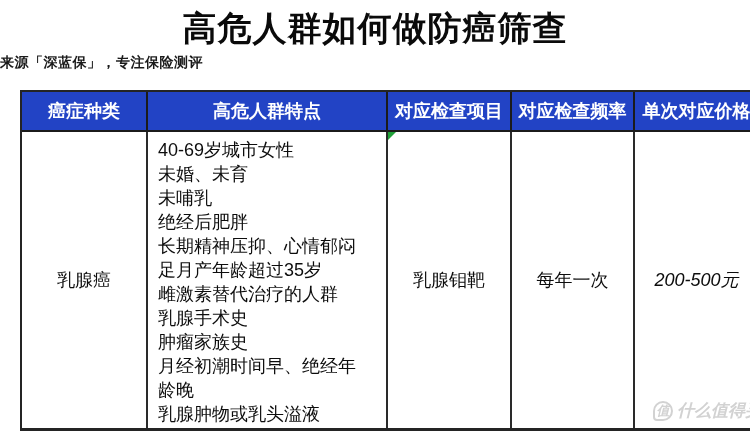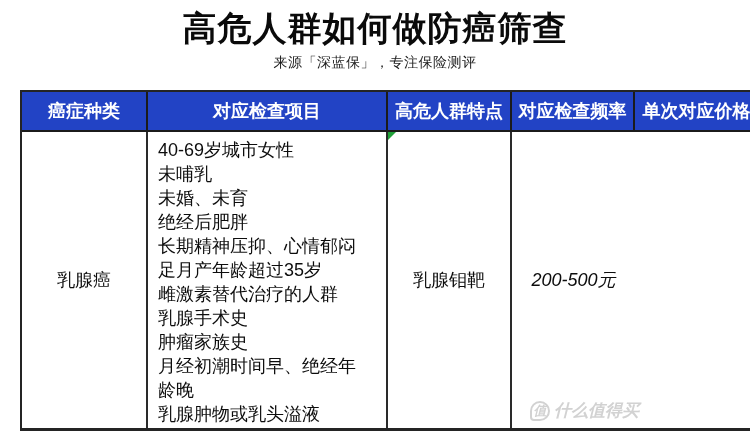--- a/index.html
+++ b/index.html
@@ -19,23 +19,22 @@
     top: 6px; left: 0; right: 0;
     text-align: center;
     font-size: 34px;
     font-weight: bold;
     letter-spacing: 1px;
     color: #0a0a0a;
   }
   .page-subtitle {
     position: absolute;
     top: 54px; left: 0; right: 0;
-    text-align: center;
     font-size: 14px;
-    font-weight: 400;
+    font-weight: 700;
     color: #1a1a1a;
     letter-spacing: 0.5px;
   }
 
   .screening-table {
     position: absolute;
     left: 20px; top: 90px;
     width: 736px; height: 341px;
     display: grid;
     grid-template-columns: 126px 240px 124px 123px 123px;
@@ -112,48 +111,51 @@
 </style>
 </head>
 <body>
 
 <div class="page-title">高危人群如何做防癌筛查</div>
 <div class="page-subtitle">来源「深蓝保」，专注保险测评</div>
 
 <div class="screening-table">
 
   <div class="th">癌症种类</div>
+  <div class="th">高危人群特点</div>
   <div class="th">对应检查项目</div>
-  <div class="th">高危人群特点</div>
   <div class="th">对应检查频率</div>
   <div class="th">单次对应价格</div>
 
   <div class="td">
     <span>乳腺癌</span>
   </div>
 
   <div class="td risk-cell">
     <div class="risk-line">40-69岁城市女性</div>
+    <div class="risk-line">未婚、未育</div>
     <div class="risk-line">未哺乳</div>
-    <div class="risk-line">未婚、未育</div>
     <div class="risk-line">绝经后肥胖</div>
     <div class="risk-line">长期精神压抑、心情郁闷</div>
     <div class="risk-line">足月产年龄超过35岁</div>
     <div class="risk-line">雌激素替代治疗的人群</div>
     <div class="risk-line">乳腺手术史</div>
     <div class="risk-line">肿瘤家族史</div>
     <div class="risk-line">月经初潮时间早、绝经年龄晚</div>
     <div class="risk-line">乳腺肿物或乳头溢液</div>
   </div>
 
   <div class="td">
     <span class="flag-corner"></span>
     <span>乳腺钼靶</span>
   </div>
 
+  <div class="td">
+    <span>每年一次</span>
+  </div>
 
   <div class="td">
     <span>200-500元</span>
     <div class="watermark">
       <span class="watermark-badge">值</span>
       <span>什么值得买</span>
     </div>
   </div>
 </div>
 

